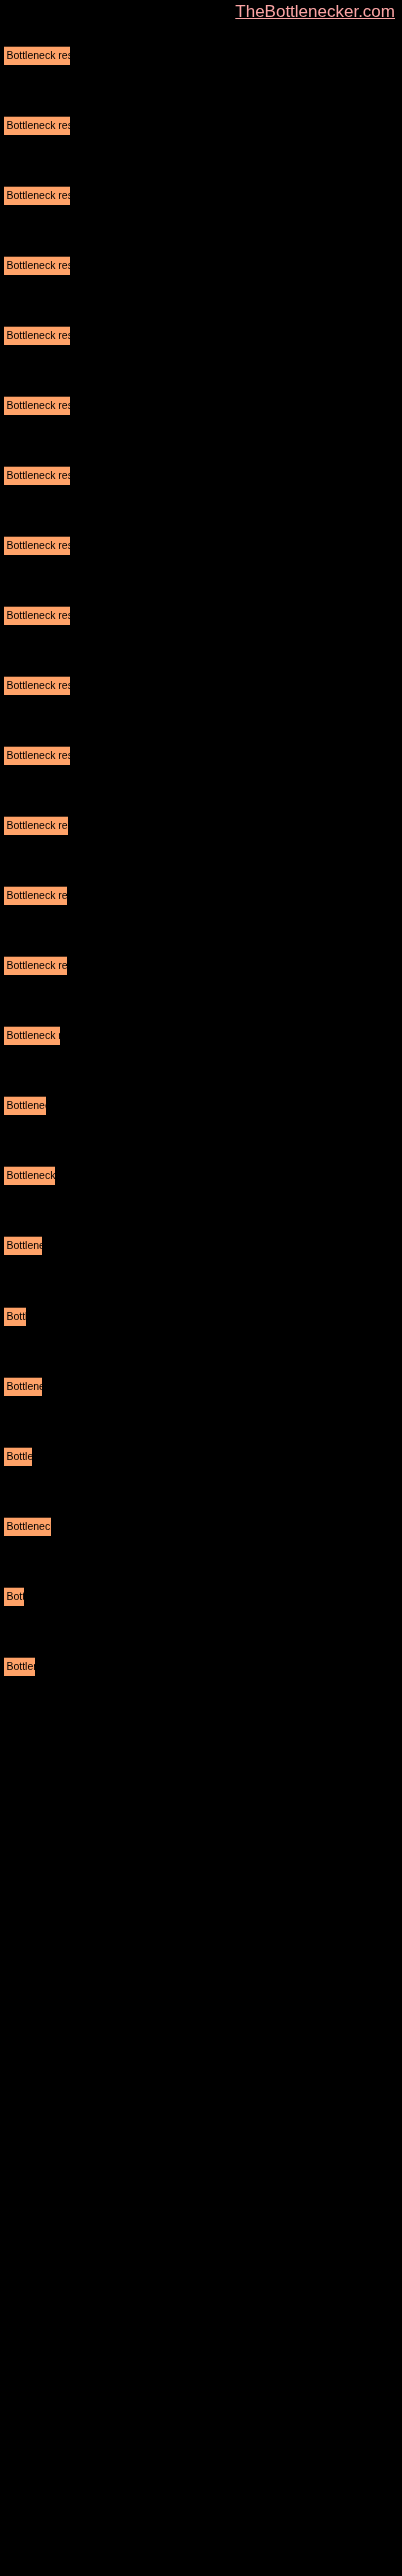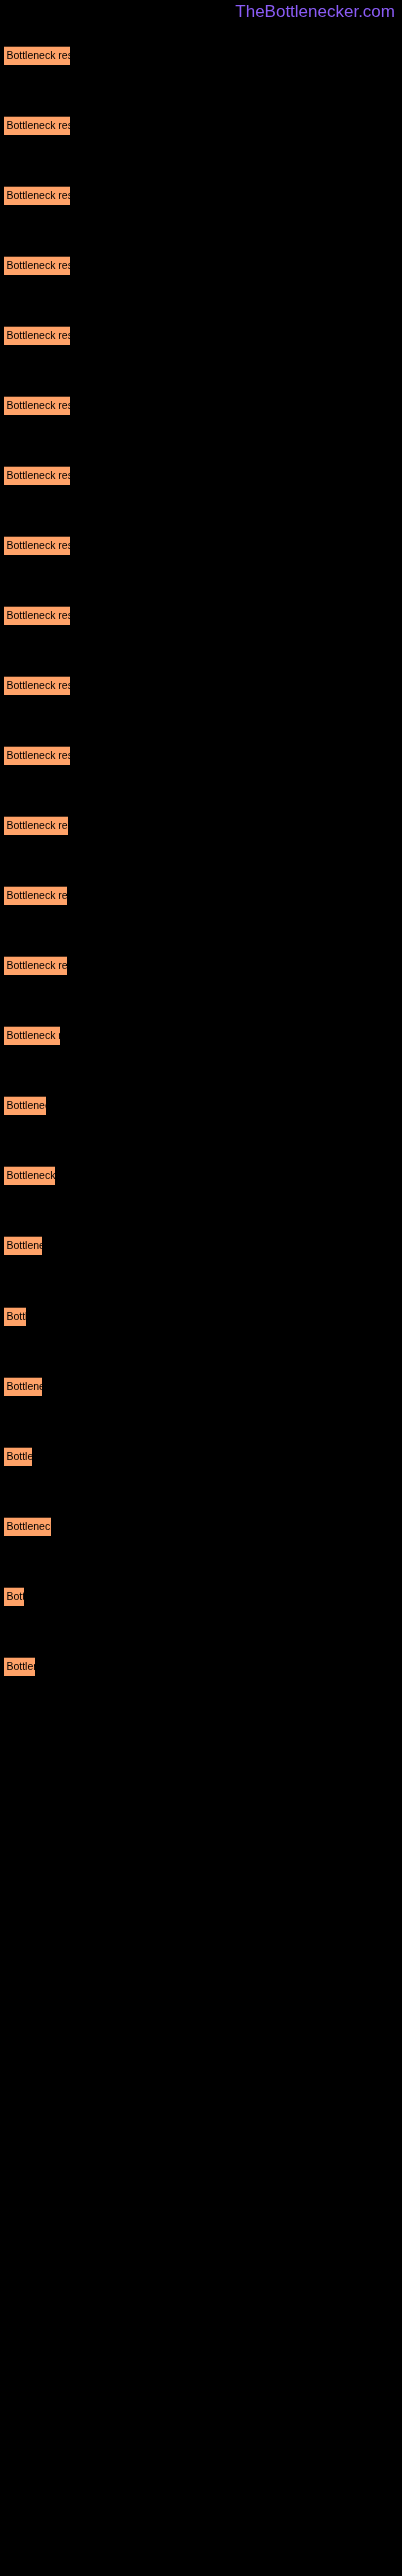--- a/index.html
+++ b/index.html
@@ -12,25 +12,26 @@
     height: 2576px;
     position: relative;
     overflow: hidden;
     font-family: "Liberation Sans", sans-serif;
     -webkit-font-smoothing: antialiased;
   }
   #site-title {
     position: absolute;
     top: 1.6px;
     right: 8px;
-    color: #8b5cf6;
+    color: #fca5a5;
     font-size: 17px;
     font-family: "Liberation Sans", sans-serif;
     letter-spacing: 0px;
     white-space: nowrap;
+    text-decoration: underline;
   }
   #chart-area {
     position: absolute;
     left: 0;
     top: 0;
     width: 403px;
     height: 2576px;
   }
   .bar-row {
     position: absolute;

